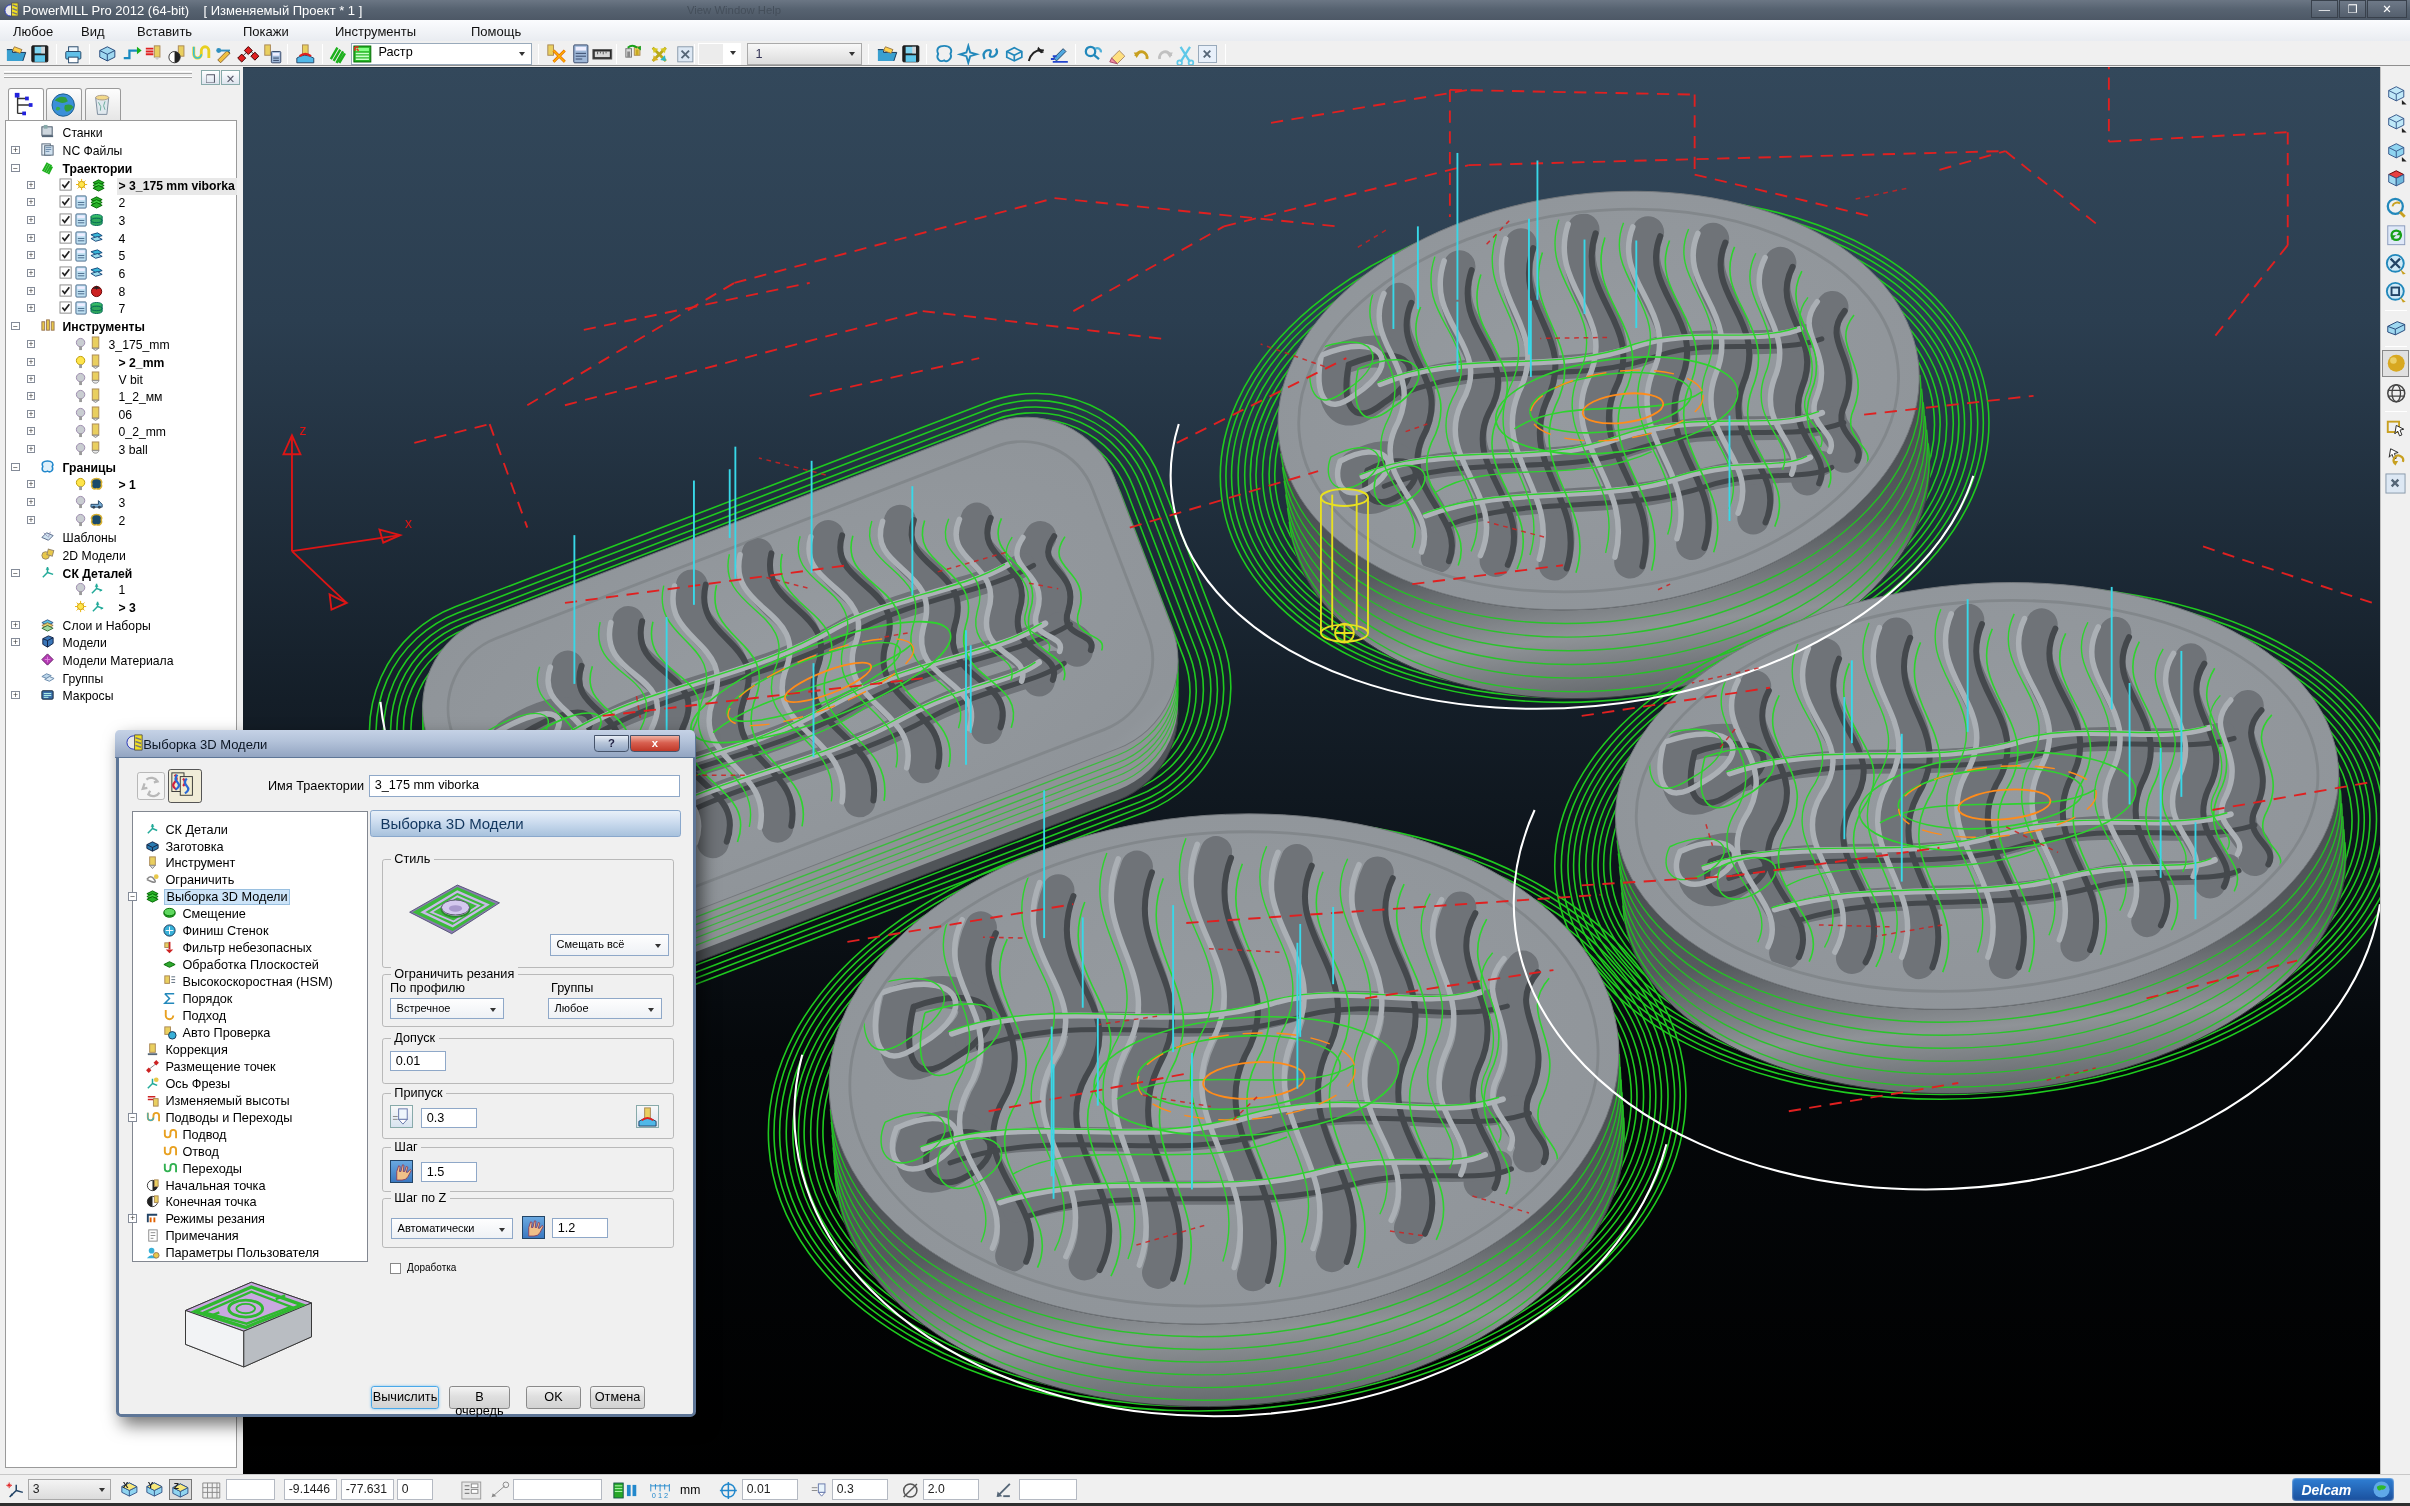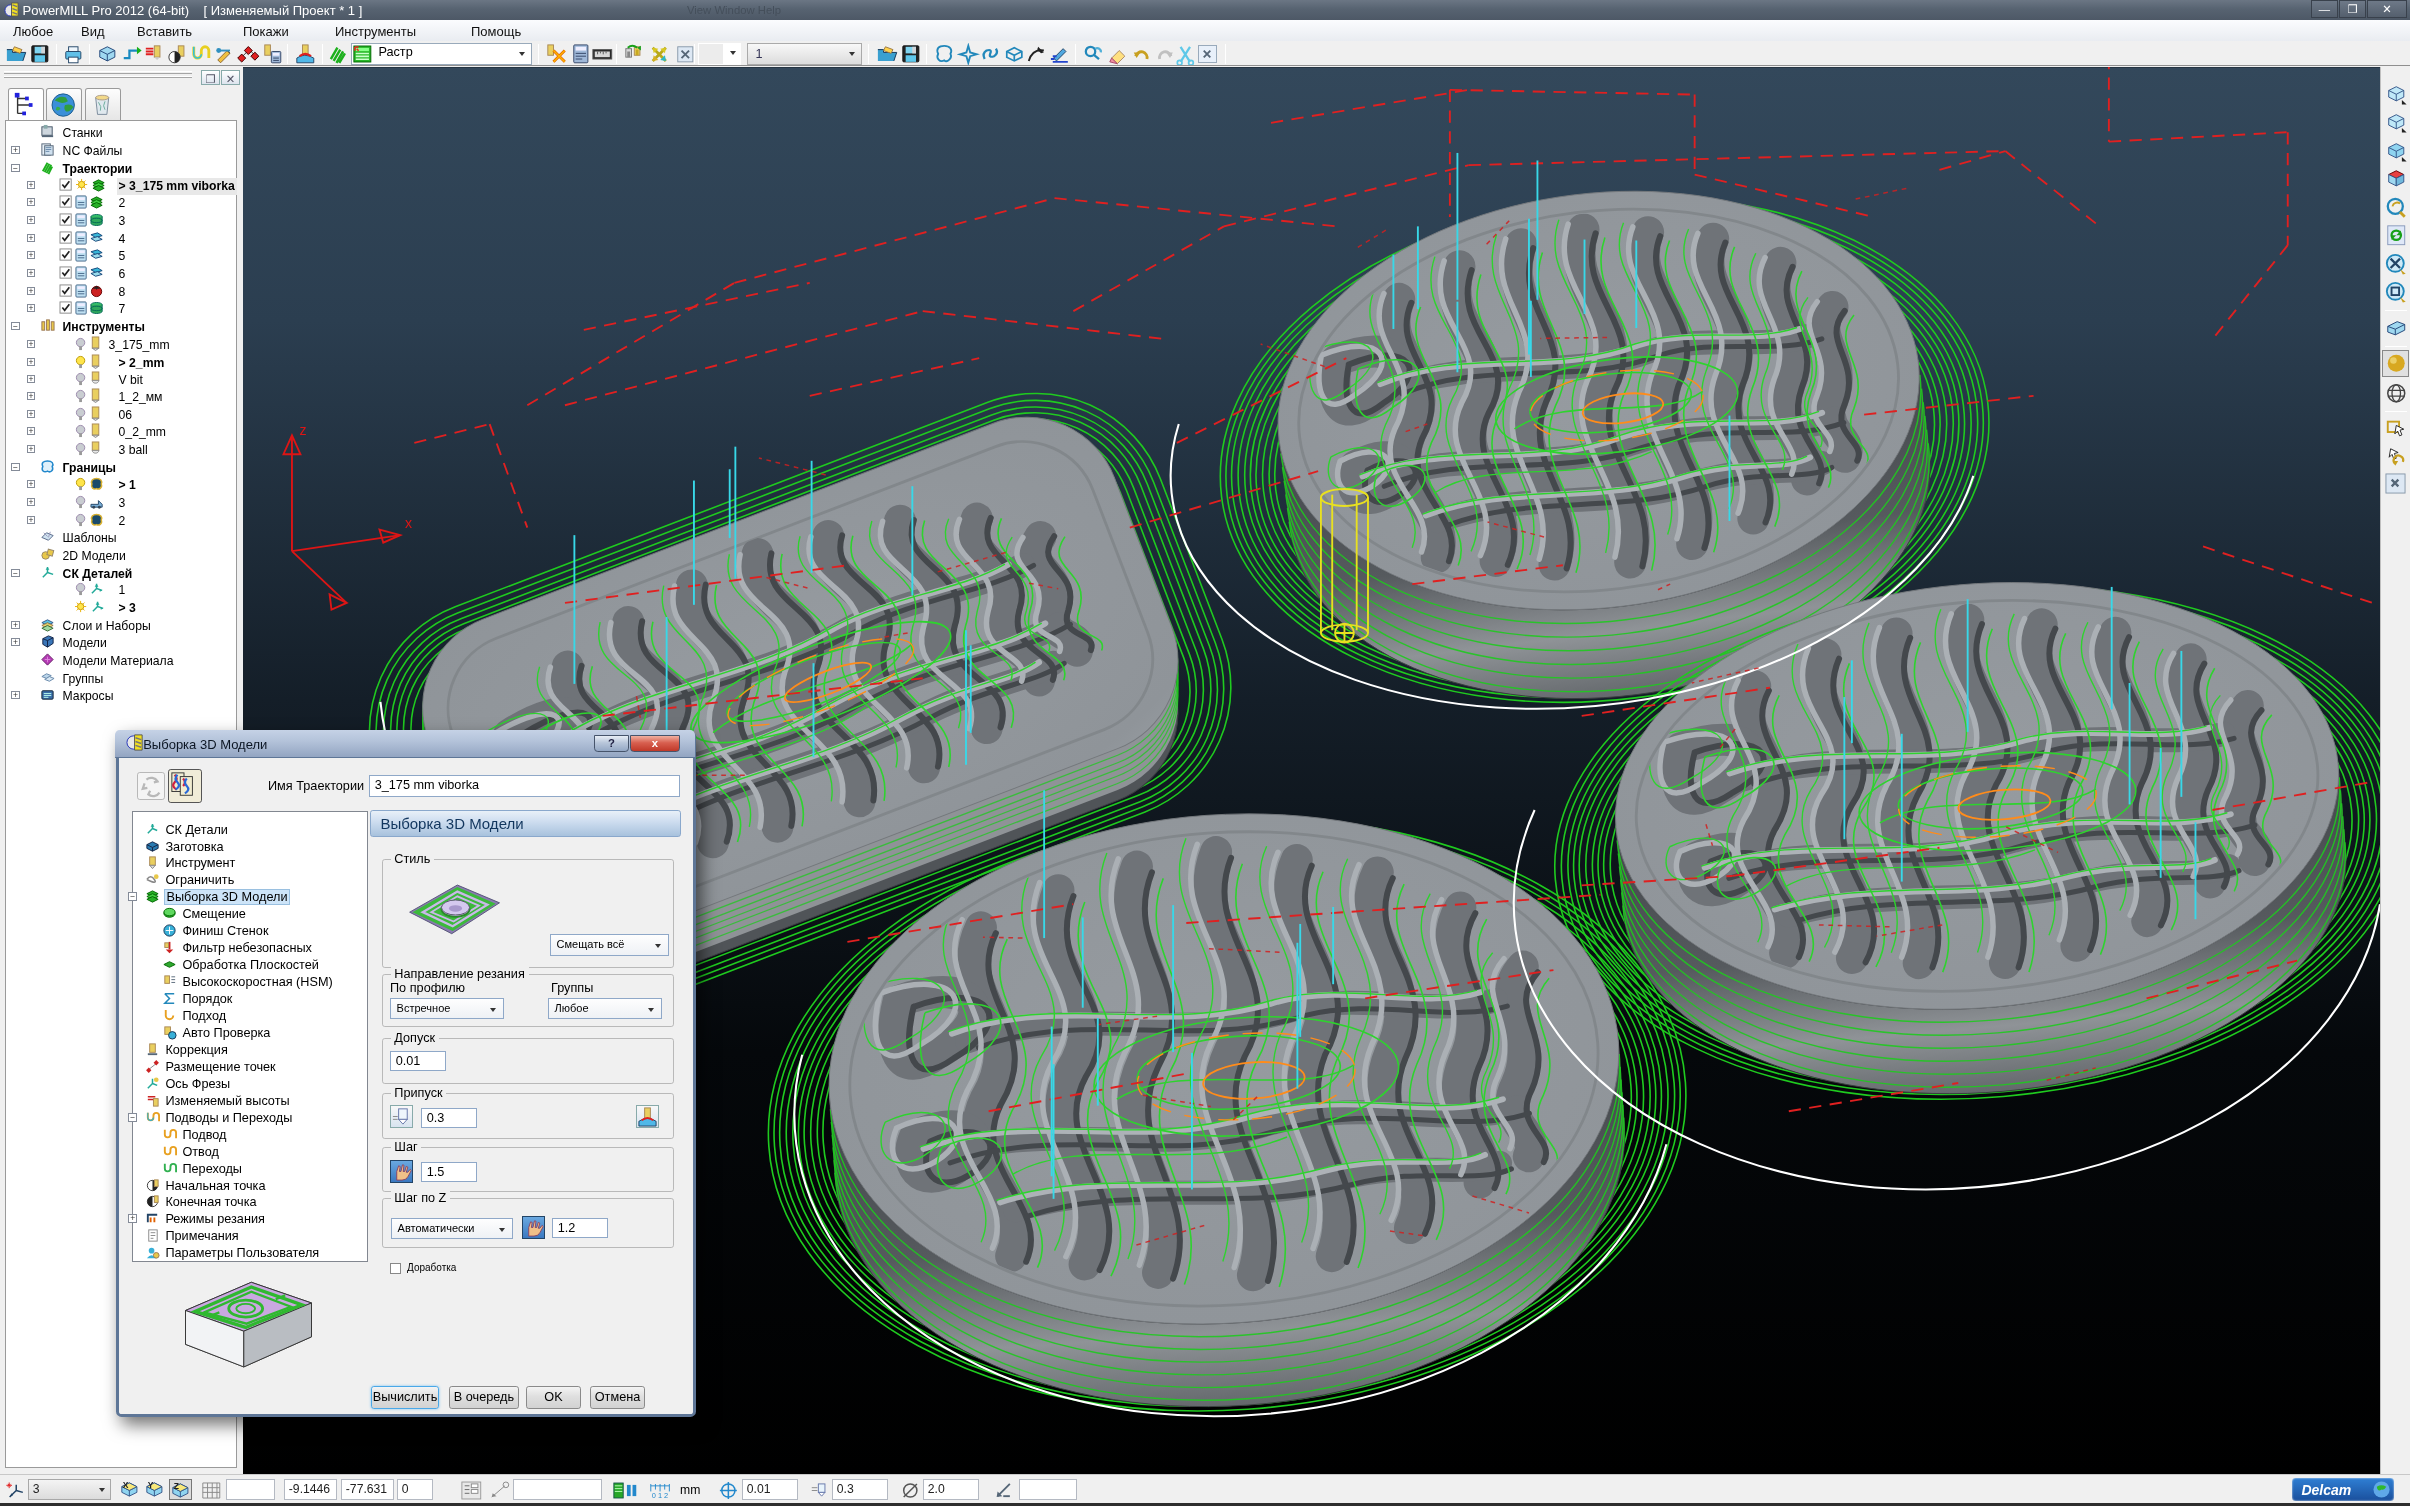--- a/index.html
+++ b/index.html
@@ -1262,21 +1262,21 @@
       <path d="M10 44 L61 15 L106 34 L55 67 Z" fill="#8a7ab0" stroke="#557"></path>
       <path d="M13 44 L61 17 L102 35 L56 64 Z" fill="#3cb93c"></path>
       <path d="M24 44 L61 22 L93 36 L56 59 Z" fill="none" stroke="#c9b8e8" stroke-width="2.5"></path>
       <path d="M33 44 L61 27 L84 37 L57 54 Z" fill="none" stroke="#c9b8e8" stroke-width="2"></path>
       <ellipse cx="59" cy="41" rx="15" ry="8" fill="#c9b8e8" stroke="#2a8a2a" stroke-width="2"></ellipse>
       <ellipse cx="59" cy="39" rx="15" ry="8" fill="#d4c8ee" stroke="#556"></ellipse>
       <ellipse cx="59" cy="40" rx="7" ry="3.5" fill="#a898cc"></ellipse>
     </svg>
 <div class="dd" style="left:431px;top:200px;width:119px;height:21.7px">Смещать всё</div>
 <div class="gbox" style="left:263px;top:240px;width:292px;height:53px">
-      <span class="glabel">Направление резания</span>
+      <span class="glabel">Ограничить резания</span>
     </div>
 <span style="position:absolute;left:271px;top:247px;font-size:12.7px">По профилю</span>
 <span style="position:absolute;left:432px;top:247px;font-size:12.7px">Группы</span>
 <div class="dd" style="left:271px;top:264px;width:114px;height:21px">Встречное</div>
 <div class="dd" style="left:429px;top:264px;width:114px;height:21px">Любое</div>
 <div class="gbox" style="left:263px;top:304px;width:292px;height:46px">
       <span class="glabel">Допуск</span>
     </div>
 <div class="din" style="left:271px;top:317px;width:56px;height:20px">0.01</div>
 <div class="gbox" style="left:263px;top:359px;width:292px;height:46px">
@@ -1315,17 +1315,17 @@
 <path d="M14 42 L84 12 L148 34 L76 64 Z" fill="#c9a8e0" stroke="#333"></path>
 <path d="M14 42 L76 64 L76 102 L14 78 Z" fill="#f2f3f5" stroke="#333"></path>
 <path d="M76 64 L148 34 L148 70 L76 102 Z" fill="#b9bdc2" stroke="#333"></path>
 <path d="M24 43 L84 17 L138 36 L78 60 Z" fill="none" stroke="#2fb82f" stroke-width="3.5"></path>
 <path d="M34 44 L84 22 L126 38 L79 56 Z" fill="none" stroke="#2fb82f" stroke-width="2.5"></path>
 <ellipse cx="78" cy="40" rx="18" ry="9" fill="none" stroke="#2fb82f" stroke-width="3"></ellipse>
 <ellipse cx="78" cy="40" rx="10" ry="5" fill="#c9a8e0" stroke="#2fb82f" stroke-width="2"></ellipse>
 <path d="M40 48 l10 -4 M110 30 l10 -4" stroke="#2fb82f" stroke-width="2.5"></path>
 </svg>
 <div class="dbtn" style="left:252px;top:652px;width:68px;border:1.9px solid #4aa8e8;box-shadow:0 0 2.8px #7ac0f0">Вычислить</div>
-<div class="dbtn" style="left:330px;top:652px;width:70px">В очередь</div>
+<div class="dbtn" style="left:330px;top:652px;width:61px">В очередь</div>
 <div class="dbtn" style="left:407px;top:652px;width:55px">OK</div>
 <div class="dbtn" style="left:471px;top:652px;width:55px">Отмена</div>
   </div>
 
 
 </body></html>

